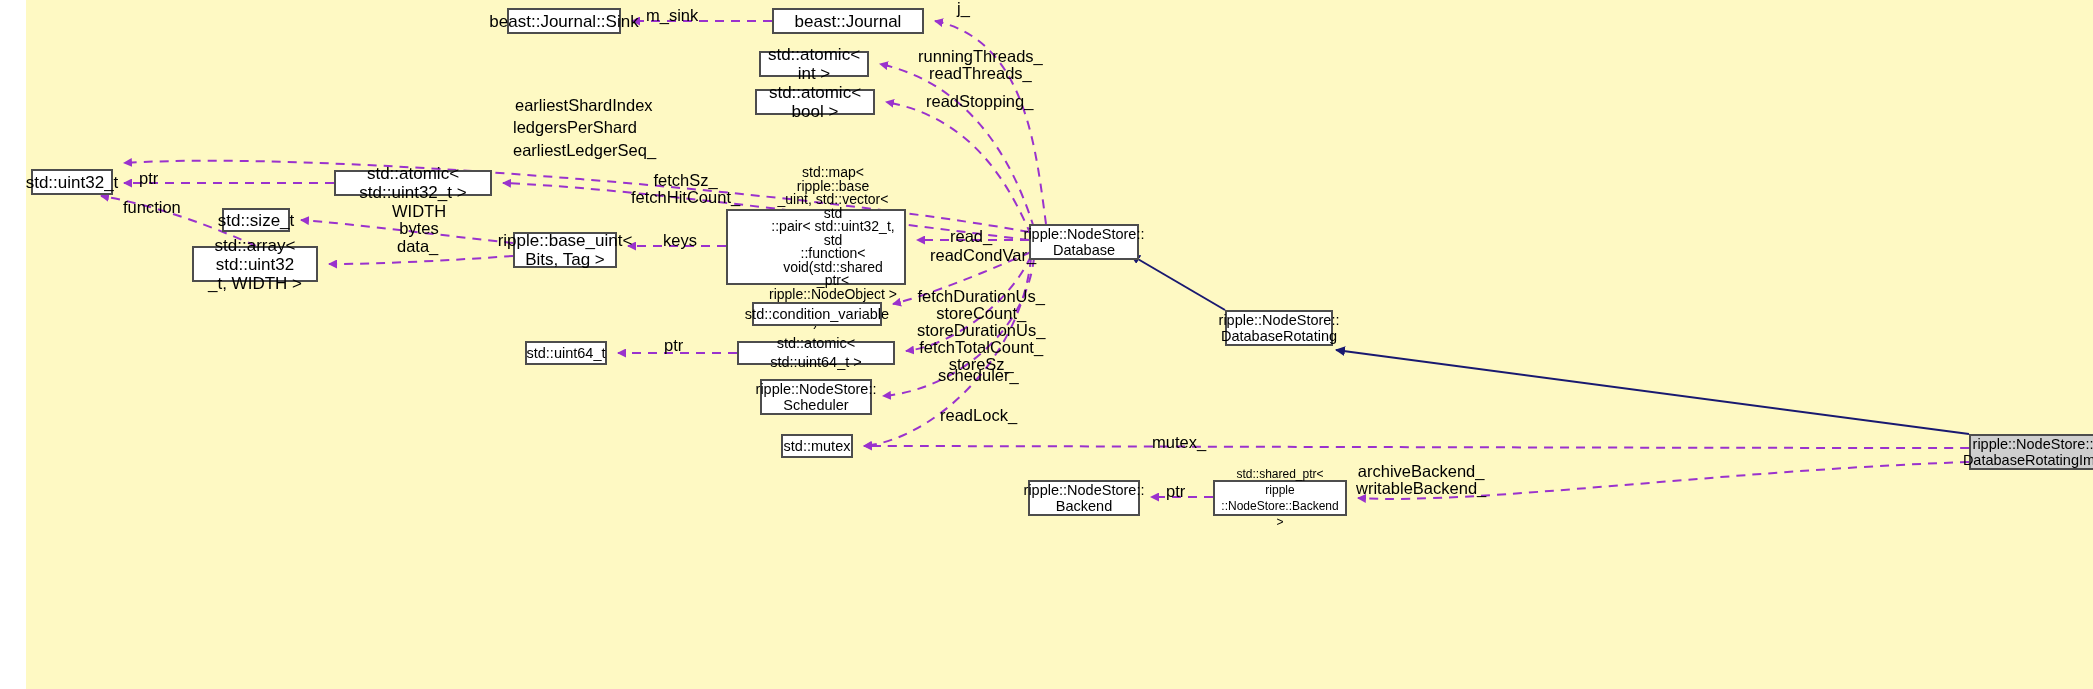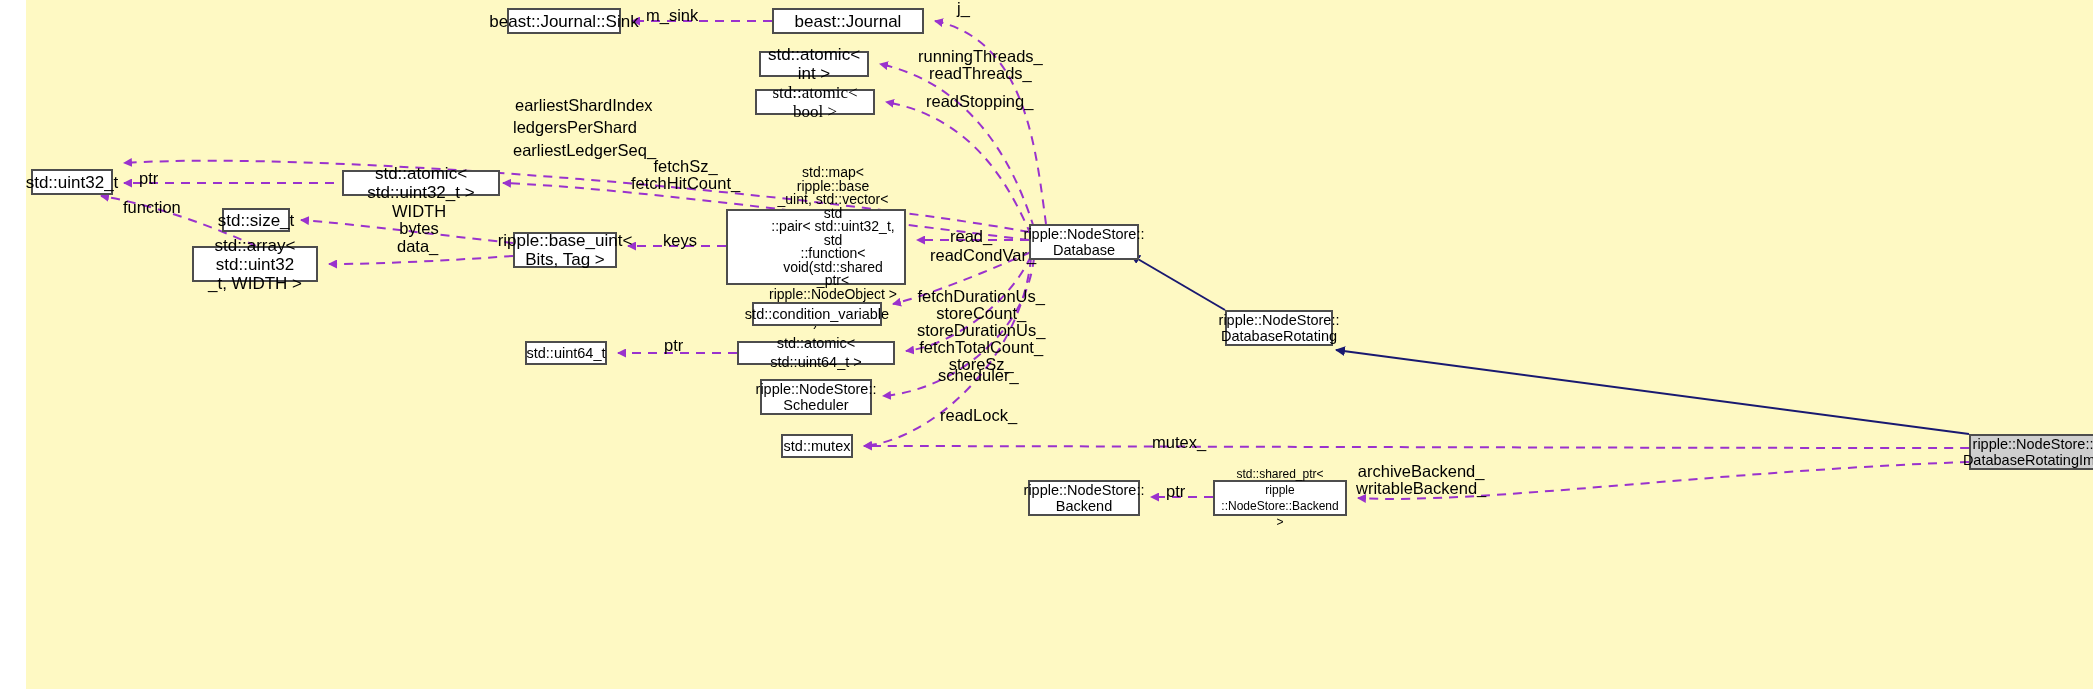--- a/index.html
+++ b/index.html
@@ -97,23 +97,23 @@
 
     <g fill="none" stroke="#191970" stroke-width="2" marker-end="url(#arrow-inherit)">
       <path d="M1199,310 L1105,255"></path>
       <path d="M1943,434 L1310,350"></path>
     </g>
   </svg>
 
   <div class="node thick" style="left:481px;top:8px;width:114px;height:26px;">beast::Journal::Sink</div>
   <div class="node thick" style="left:746px;top:8px;width:152px;height:26px;">beast::Journal</div>
   <div class="node thick" style="left:733px;top:51px;width:110px;height:26px;">std::atomic&lt; int &gt;</div>
-  <div class="node thick" style="left:729px;top:89px;width:120px;height:26px;font-family:Liberation Serif, serif;">std::atomic&lt; bool &gt;</div>
+  <div class="node thick" style="left:729px;top:89px;width:120px;height:26px;">std::atomic&lt; bool &gt;</div>
   <div class="node thick" style="left:5px;top:169px;width:82px;height:26px;">std::uint32_t</div>
-  <div class="node thick" style="left:316px;top:170px;width:158px;height:26px;">std::atomic&lt; std::uint32_t &gt;</div>
+  <div class="node thick" style="left:308px;top:170px;width:158px;height:26px;">std::atomic&lt; std::uint32_t &gt;</div>
   <div class="node thick" style="left:196px;top:208px;width:68px;height:24px;">std::size_t</div>
   <div class="node thick" style="left:487px;top:232px;width:104px;height:36px;">ripple::base_uint&lt;
 Bits, Tag &gt;</div>
   <div class="node thick" style="left:166px;top:246px;width:126px;height:36px;">std::array&lt; std::uint32
 _t, WIDTH &gt;</div>
   <div class="node thick" style="left:700px;top:209px;width:180px;height:76px;font-size:14px;line-height:13.5px;padding-left:40px;">std::map&lt; ripple::base
 _uint, std::vector&lt; std
 ::pair&lt; std::uint32_t, std
 ::function&lt; void(std::shared
 _ptr&lt; ripple::NodeObject &gt; const
@@ -136,21 +136,21 @@
 ::NodeStore::Backend &gt;</div>
 
   <div class="edge-label" style="left:620px;top:7px;">m_sink</div>
   <div class="edge-label" style="left:931px;top:0px;">j_</div>
   <div class="edge-label" style="left:892px;top:48px;text-align:center;">runningThreads_
 readThreads_</div>
   <div class="edge-label" style="left:900px;top:93px;">readStopping_</div>
   <div class="edge-label" style="left:489px;top:97px;">earliestShardIndex</div>
   <div class="edge-label" style="left:487px;top:119px;">ledgersPerShard</div>
   <div class="edge-label" style="left:487px;top:142px;">earliestLedgerSeq_</div>
-  <div class="edge-label" style="left:605px;top:158px;text-align:center;">fetchSz_
+  <div class="edge-label" style="left:605px;top:172px;text-align:center;">fetchSz_
 fetchHitCount_</div>
   <div class="edge-label" style="left:113px;top:170px;">ptr</div>
   <div class="edge-label" style="left:97px;top:199px;">function</div>
   <div class="edge-label" style="left:366px;top:203px;text-align:center;">WIDTH
 bytes</div>
   <div class="edge-label" style="left:371px;top:238px;">data_</div>
   <div class="edge-label" style="left:637px;top:232px;">keys</div>
   <div class="edge-label" style="left:924px;top:228px;">read_</div>
   <div class="edge-label" style="left:904px;top:247px;">readCondVar_</div>
   <div class="edge-label" style="left:891px;top:288px;text-align:center;">fetchDurationUs_

